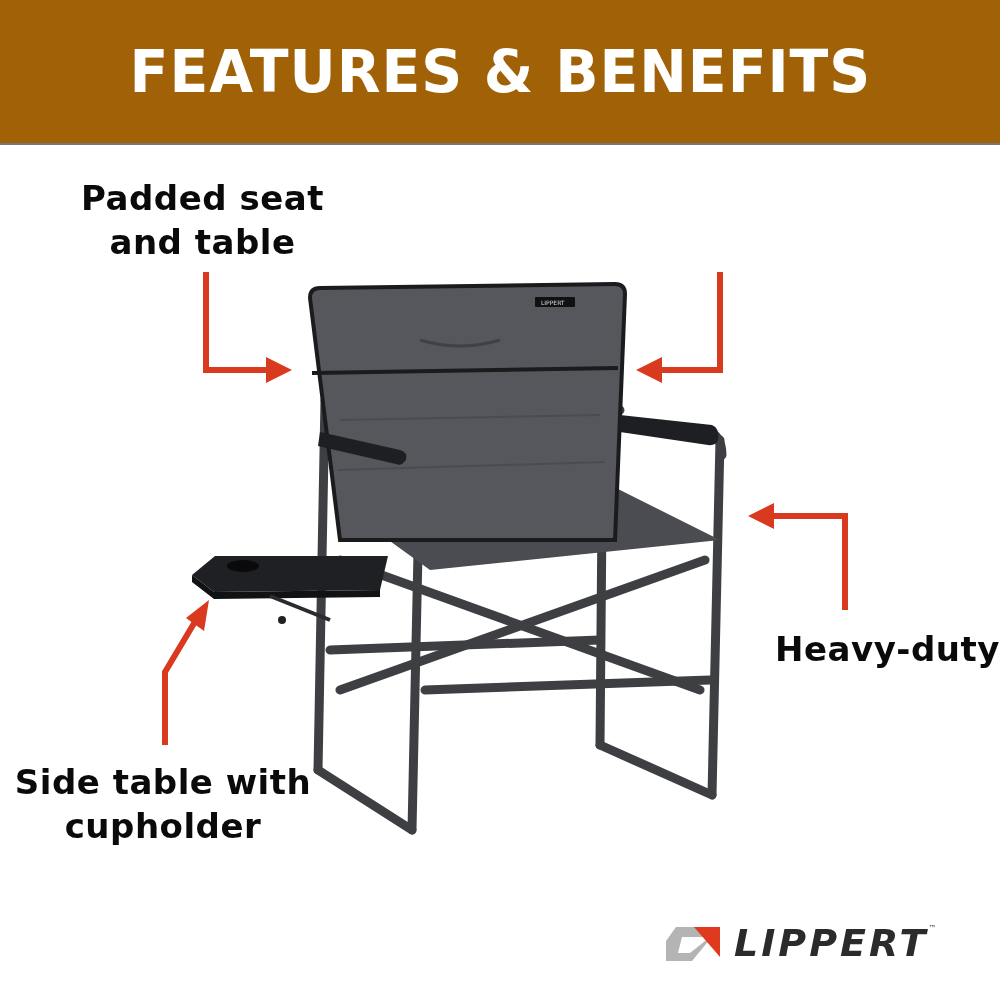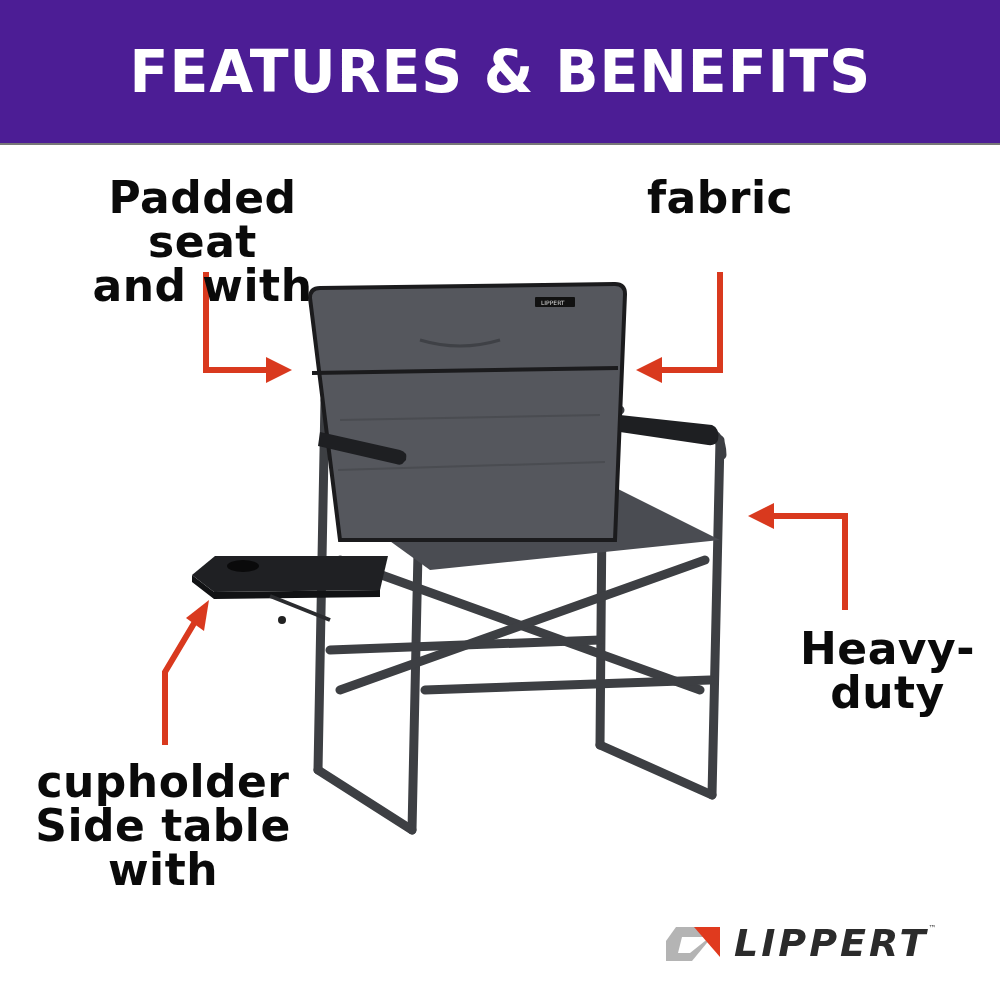--- a/index.html
+++ b/index.html
@@ -1,19 +1,19 @@
 <!DOCTYPE html>
 <html><head>
 <meta charset="utf-8">
 <style>
   html, body { margin:0; padding:0; }
   body { width:1000px; height:1000px; position:relative; background:#ffffff; overflow:hidden; font-family:"DejaVu Sans", sans-serif; }
-  .banner { position:absolute; left:0; top:0; width:1000px; height:143px; background:#4c1d95; display:flex; align-items:center; justify-content:center; border-bottom:2px solid #777; }
+  .banner { position:absolute; left:0; top:0; width:1000px; height:143px; background:#a16207; display:flex; align-items:center; justify-content:center; border-bottom:2px solid #777; }
   .banner h1 { margin:0; color:#fff; font-family:"DejaVu Sans", sans-serif; font-weight:bold; font-size:58px; letter-spacing:1px; transform:scaleX(0.98); }
-  .label { position:absolute; text-align:center; font-family:"DejaVu Sans", sans-serif; font-weight:bold; font-size:44px; line-height:44px; color:#0a0a0a; letter-spacing:0.5px; }
+  .label { position:absolute; text-align:center; font-family:"DejaVu Sans", sans-serif; font-weight:bold; font-size:34px; line-height:44px; color:#0a0a0a; letter-spacing:0.5px; }
   .label span { display:block; }
   svg.overlay { position:absolute; left:0; top:0; }
   .logo { position:absolute; left:660px; top:918px; width:300px; height:50px; display:flex; align-items:center; }
   .logo-text { font-family:"DejaVu Sans", sans-serif; font-weight:bold; font-style:italic; font-size:38px; color:#2b2b2b; letter-spacing:3px; margin-left:10px; }
   .tm { font-size:8px; color:#444; align-self:flex-start; margin-top:6px; }
 </style>
 </head>
 <body>
 
 <div class="banner">
@@ -80,31 +80,30 @@
 
   <path d="M192 575 L215 556 L388 556 L380 590 L214 592 Z" fill="#1f2023"></path>
   <path d="M192 575 L214 592 L380 590 L380 597 L214 599 L192 582 Z" fill="#111214"></path>
   <ellipse cx="243" cy="566" rx="16" ry="6" fill="#0a0a0b"></ellipse>
   <line x1="270" y1="596" x2="330" y2="620" stroke="#2b2c2f" stroke-width="4"></line>
   <circle cx="282" cy="620" r="4" fill="#222"></circle>
 </svg>
 
 <div class="label" style="left:70px; top:176px; width:265px;">
   <span>Padded seat</span>
-  <span>and with</span>
+  <span>and table</span>
 </div>
 <div class="label" style="left:620px; top:176px; width:200px;">
-  <span>fabric</span>
 </div>
 <div class="label" style="left:760px; top:627px; width:255px;">
   <span>Heavy-duty</span>
 </div>
 <div class="label" style="left:14px; top:760px; width:298px;">
+  <span>Side table with</span>
   <span>cupholder</span>
-  <span>Side table with</span>
 </div>
 
 <div class="logo">
   <svg width="64" height="44" viewBox="0 0 64 44">
     <polygon points="16,6 60,6 32,40 6,40 6,20" fill="#b4b4b4"></polygon>
     <polygon points="22,16 50,16 30,32 18,32" fill="#ffffff"></polygon>
     <polygon points="34,6 60,6 60,36" fill="#e03a1e"></polygon>
   </svg>
   <span class="logo-text">LIPPERT</span>
   <span class="tm">™</span>

